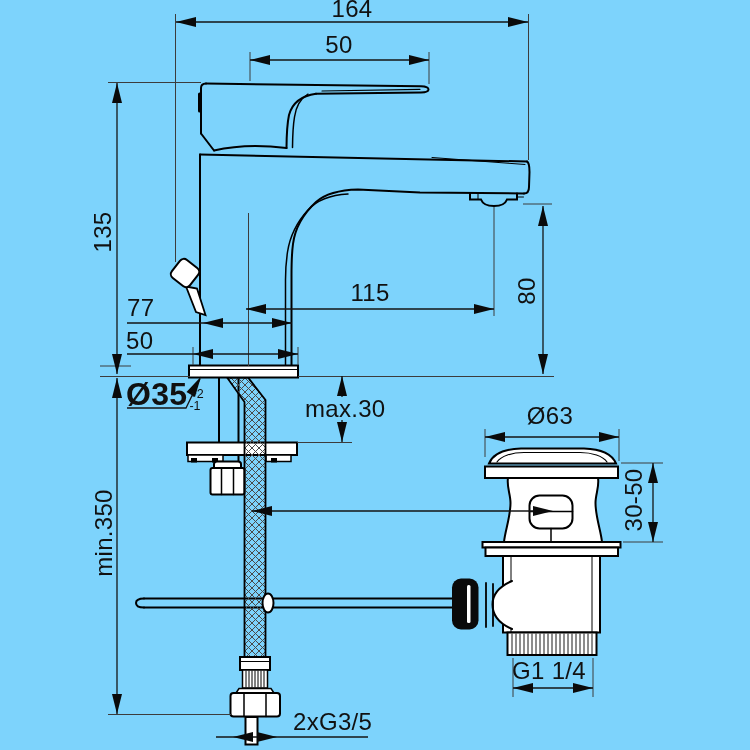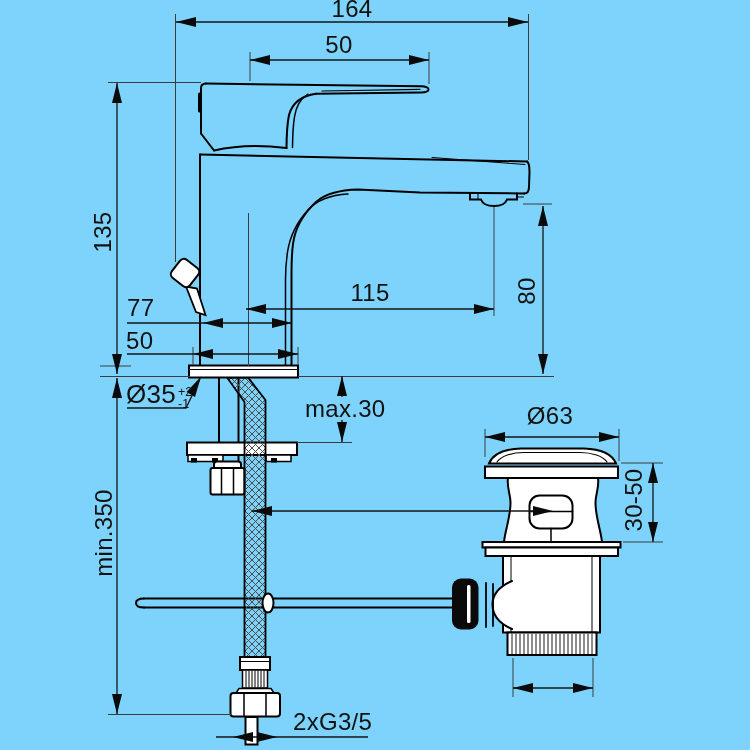--- a/index.html
+++ b/index.html
@@ -6,21 +6,21 @@
   #canvas{position:relative;width:750px;height:750px;background:#7dd3fc;overflow:hidden;
           font-family:"Liberation Sans", sans-serif;}
   #drawing{position:absolute;left:0;top:0;}
   .dim{position:absolute;color:#111;font-size:24px;line-height:26px;white-space:nowrap;
        letter-spacing:0.3px;}
   .c{text-align:center;}
   .vert{transform:rotate(-90deg);text-align:center;}
   .tolcol{display:inline-flex;flex-direction:column;font-size:12.5px;line-height:12px;
           vertical-align:7px;margin-left:2px;letter-spacing:0;}
   .tolcol span{display:block;}
-  .dia{font-size:26px;}
+  .dia{font-size:32px;font-weight:bold;}
 </style>
 </head>
 <body>
 
 <div id="canvas">
 
   <svg id="drawing" width="750" height="750" viewBox="0 0 750 750">
     <defs>
       <pattern id="braid" width="7" height="7" patternUnits="userSpaceOnUse">
         <path d="M0,7 L7,0 M0,0 L7,7" stroke="#4a4a4a" stroke-width="1" fill="none"></path>
@@ -222,16 +222,17 @@
 
   <div class="dim" style="left:305px;top:396px">max.30</div>
 
   <div class="dim vert" style="left:54px;top:520px;width:100px">min.350</div>
 
 
   <div class="dim c" style="left:510px;top:403px;width:80px">Ø63</div>
 
   <div class="dim vert" style="left:584px;top:487px;width:100px">30-50</div>
 
+  <div class="dim c" style="left:489px;top:658px;width:120px">G1 1/4</div>
 
   <div class="dim" style="left:293px;top:709px">2xG3/5</div>
 
 </div>
 
 </body></html>

